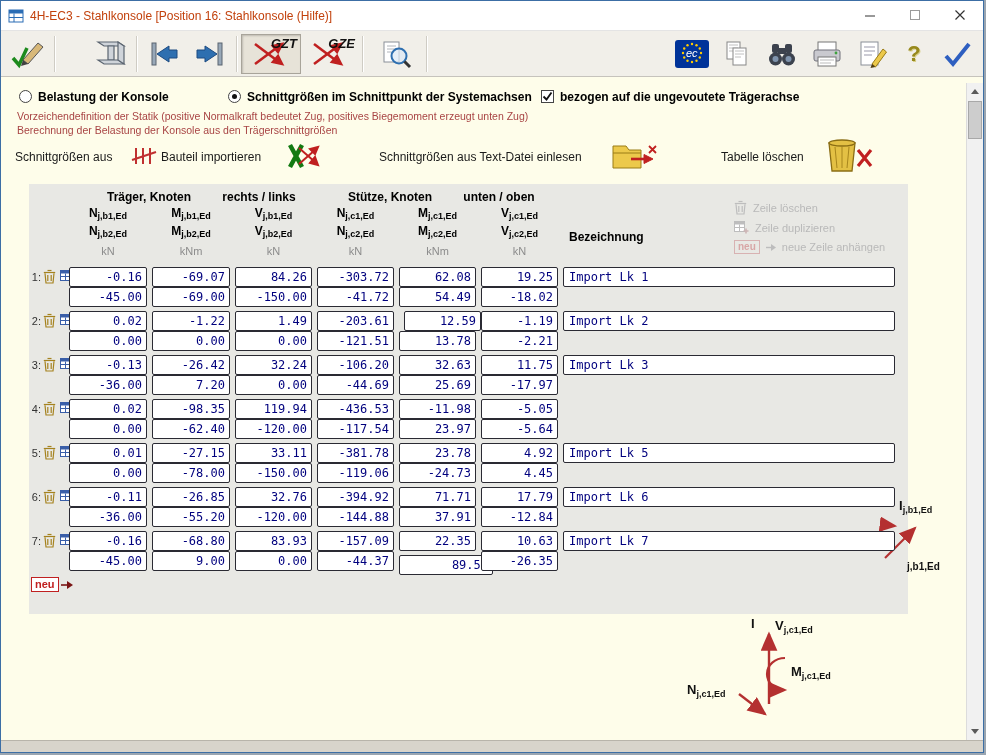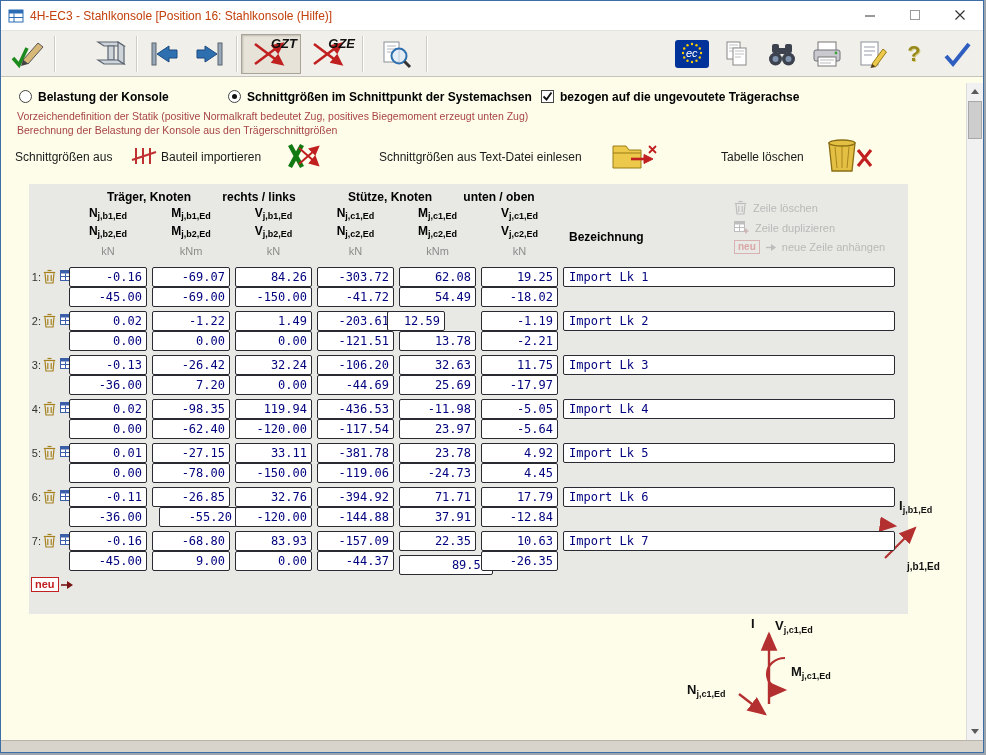--- a/index.html
+++ b/index.html
@@ -433,21 +433,21 @@
           <div class="rowicon dup"><svg width="15" height="15" viewBox="0 0 15 15">
               <rect x="0.5" y="1.5" width="10" height="10" fill="#fff" stroke="#3a5fa8"></rect>
               <rect x="0.5" y="1.5" width="10" height="3" fill="#3a5fa8"></rect>
               <path d="M0.5 7.5 h10 M5.5 4.5 v7" stroke="#3a5fa8" fill="none"></path>
               <path d="M12 8.5 v5 M9.5 11 h5" stroke="#cc2222" stroke-width="1.6" fill="none"></path>
             </svg></div>
           <div class="cell" style="left:40px;width:78px;top:0">0.02</div>
           <div class="cell" style="left:123px;width:78px;top:0">-1.22</div>
           <div class="cell" style="left:206px;width:77px;top:0">1.49</div>
           <div class="cell" style="left:288px;width:77px;top:0">-203.61</div>
-          <div class="cell" style="left:358px;width:58px;top:0">12.59</div>
+          <div class="cell" style="left:375px;width:77px;top:0">12.59</div>
           <div class="cell" style="left:452px;width:77px;top:0">-1.19</div>
           <div class="cell" style="left:40px;width:78px;top:20px">0.00</div>
           <div class="cell" style="left:123px;width:78px;top:20px">0.00</div>
           <div class="cell" style="left:206px;width:77px;top:20px">0.00</div>
           <div class="cell" style="left:288px;width:77px;top:20px">-121.51</div>
           <div class="cell" style="left:370px;width:77px;top:20px">13.78</div>
           <div class="cell" style="left:452px;width:77px;top:20px">-2.21</div>
           <div class="cell bez" style="left:534px;width:332px;top:0">Import Lk 2</div>
         </div>
         <div class="rowgroup" style="top: 171px;">
@@ -501,21 +501,20 @@
           <div class="cell" style="left:206px;width:77px;top:0">119.94</div>
           <div class="cell" style="left:288px;width:77px;top:0">-436.53</div>
           <div class="cell" style="left:370px;width:77px;top:0">-11.98</div>
           <div class="cell" style="left:452px;width:77px;top:0">-5.05</div>
           <div class="cell" style="left:40px;width:78px;top:20px">0.00</div>
           <div class="cell" style="left:123px;width:78px;top:20px">-62.40</div>
           <div class="cell" style="left:206px;width:77px;top:20px">-120.00</div>
           <div class="cell" style="left:288px;width:77px;top:20px">-117.54</div>
           <div class="cell" style="left:370px;width:77px;top:20px">23.97</div>
           <div class="cell" style="left:452px;width:77px;top:20px">-5.64</div>
-          <div class="cell bez" style="left:534px;width:332px;top:0">Import Lk 4</div>
         </div>
         <div class="rowgroup" style="top: 259px;">
           <div class="rownum">5:</div>
           <div class="rowicon trash"><svg width="13" height="15" viewBox="0 0 13 15">
               <g fill="none" stroke="#a5821e" stroke-width="1.2">
                 <path d="M2 4.2 L3 14 h7 L11 4.2"></path>
                 <path d="M0.8 3.5 h11.4"></path>
                 <path d="M4.5 1.5 h4"></path>
                 <path d="M4.8 6 v6 M8.2 6 v6"></path>
               </g>
@@ -556,21 +555,21 @@
               <path d="M0.5 7.5 h10 M5.5 4.5 v7" stroke="#3a5fa8" fill="none"></path>
               <path d="M12 8.5 v5 M9.5 11 h5" stroke="#cc2222" stroke-width="1.6" fill="none"></path>
             </svg></div>
           <div class="cell" style="left:40px;width:78px;top:0">-0.11</div>
           <div class="cell" style="left:123px;width:78px;top:0">-26.85</div>
           <div class="cell" style="left:206px;width:77px;top:0">32.76</div>
           <div class="cell" style="left:288px;width:77px;top:0">-394.92</div>
           <div class="cell" style="left:370px;width:77px;top:0">71.71</div>
           <div class="cell" style="left:452px;width:77px;top:0">17.79</div>
           <div class="cell" style="left:40px;width:78px;top:20px">-36.00</div>
-          <div class="cell" style="left:130px;width:78px;top:20px">-55.20</div>
+          <div class="cell" style="left:123px;width:78px;top:20px">-55.20</div>
           <div class="cell" style="left:206px;width:77px;top:20px">-120.00</div>
           <div class="cell" style="left:288px;width:77px;top:20px">-144.88</div>
           <div class="cell" style="left:370px;width:77px;top:20px">37.91</div>
           <div class="cell" style="left:452px;width:77px;top:20px">-12.84</div>
           <div class="cell bez" style="left:534px;width:332px;top:0">Import Lk 6</div>
         </div>
         <div class="rowgroup" style="top: 347px;">
           <div class="rownum">7:</div>
           <div class="rowicon trash"><svg width="13" height="15" viewBox="0 0 13 15">
               <g fill="none" stroke="#a5821e" stroke-width="1.2">

